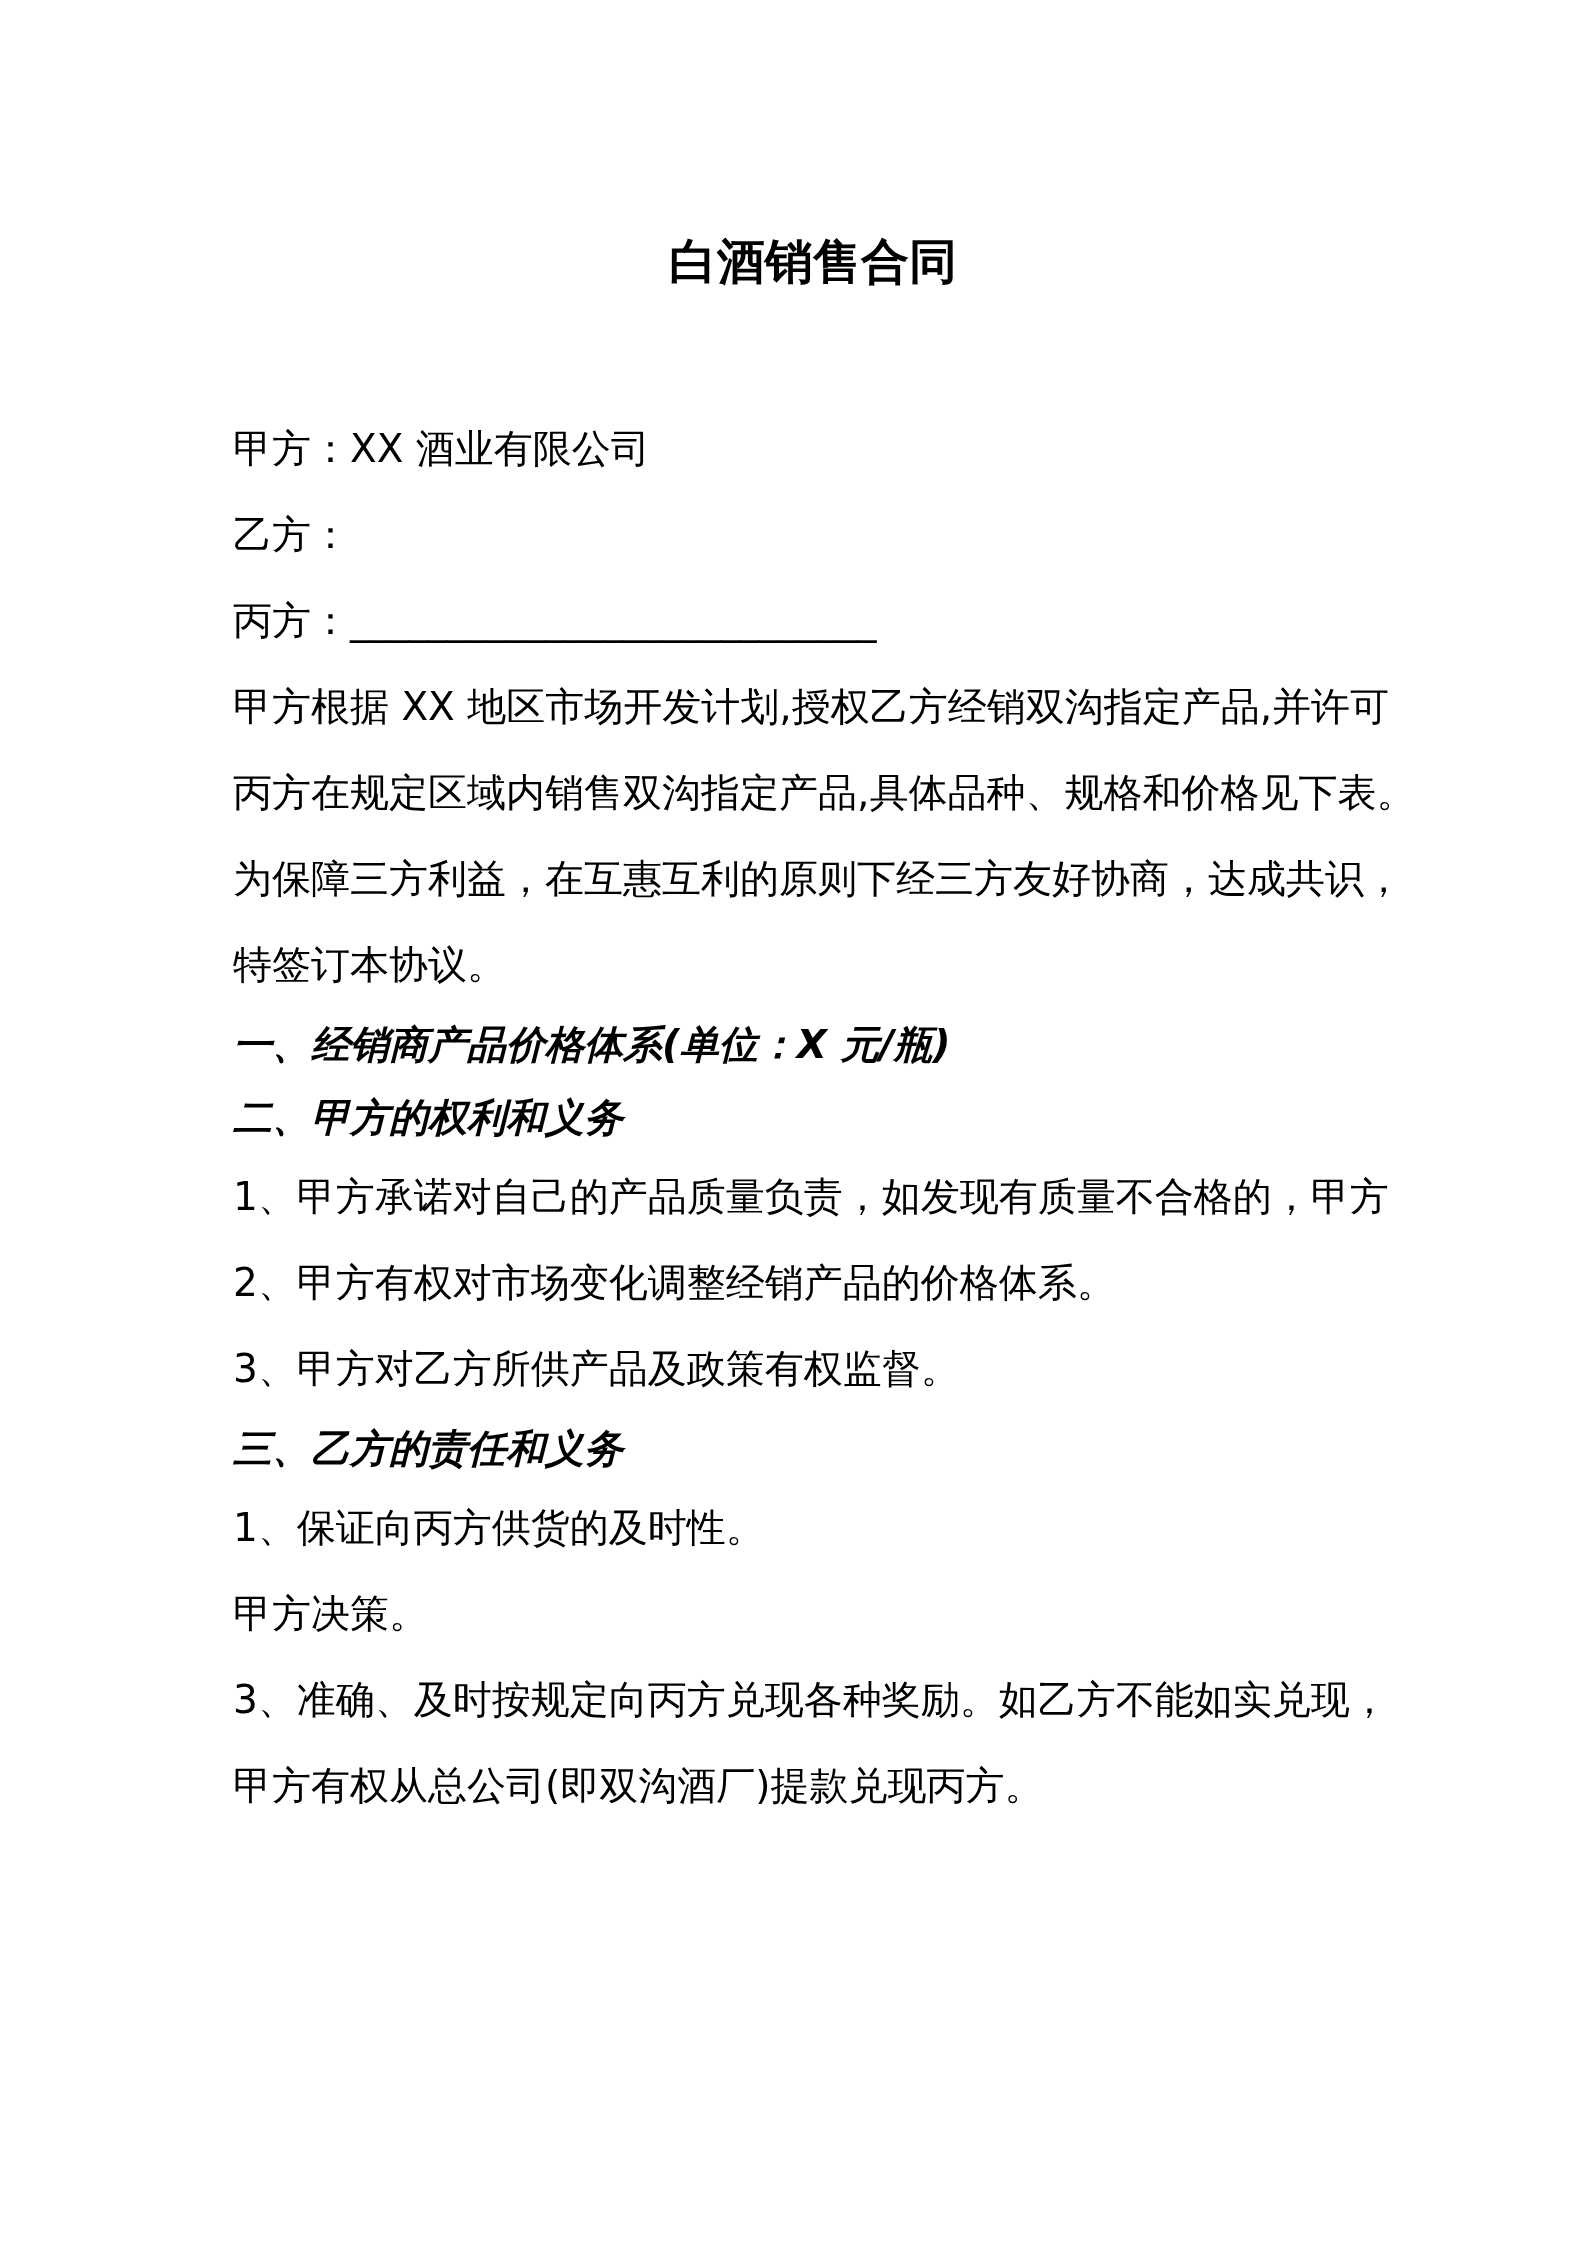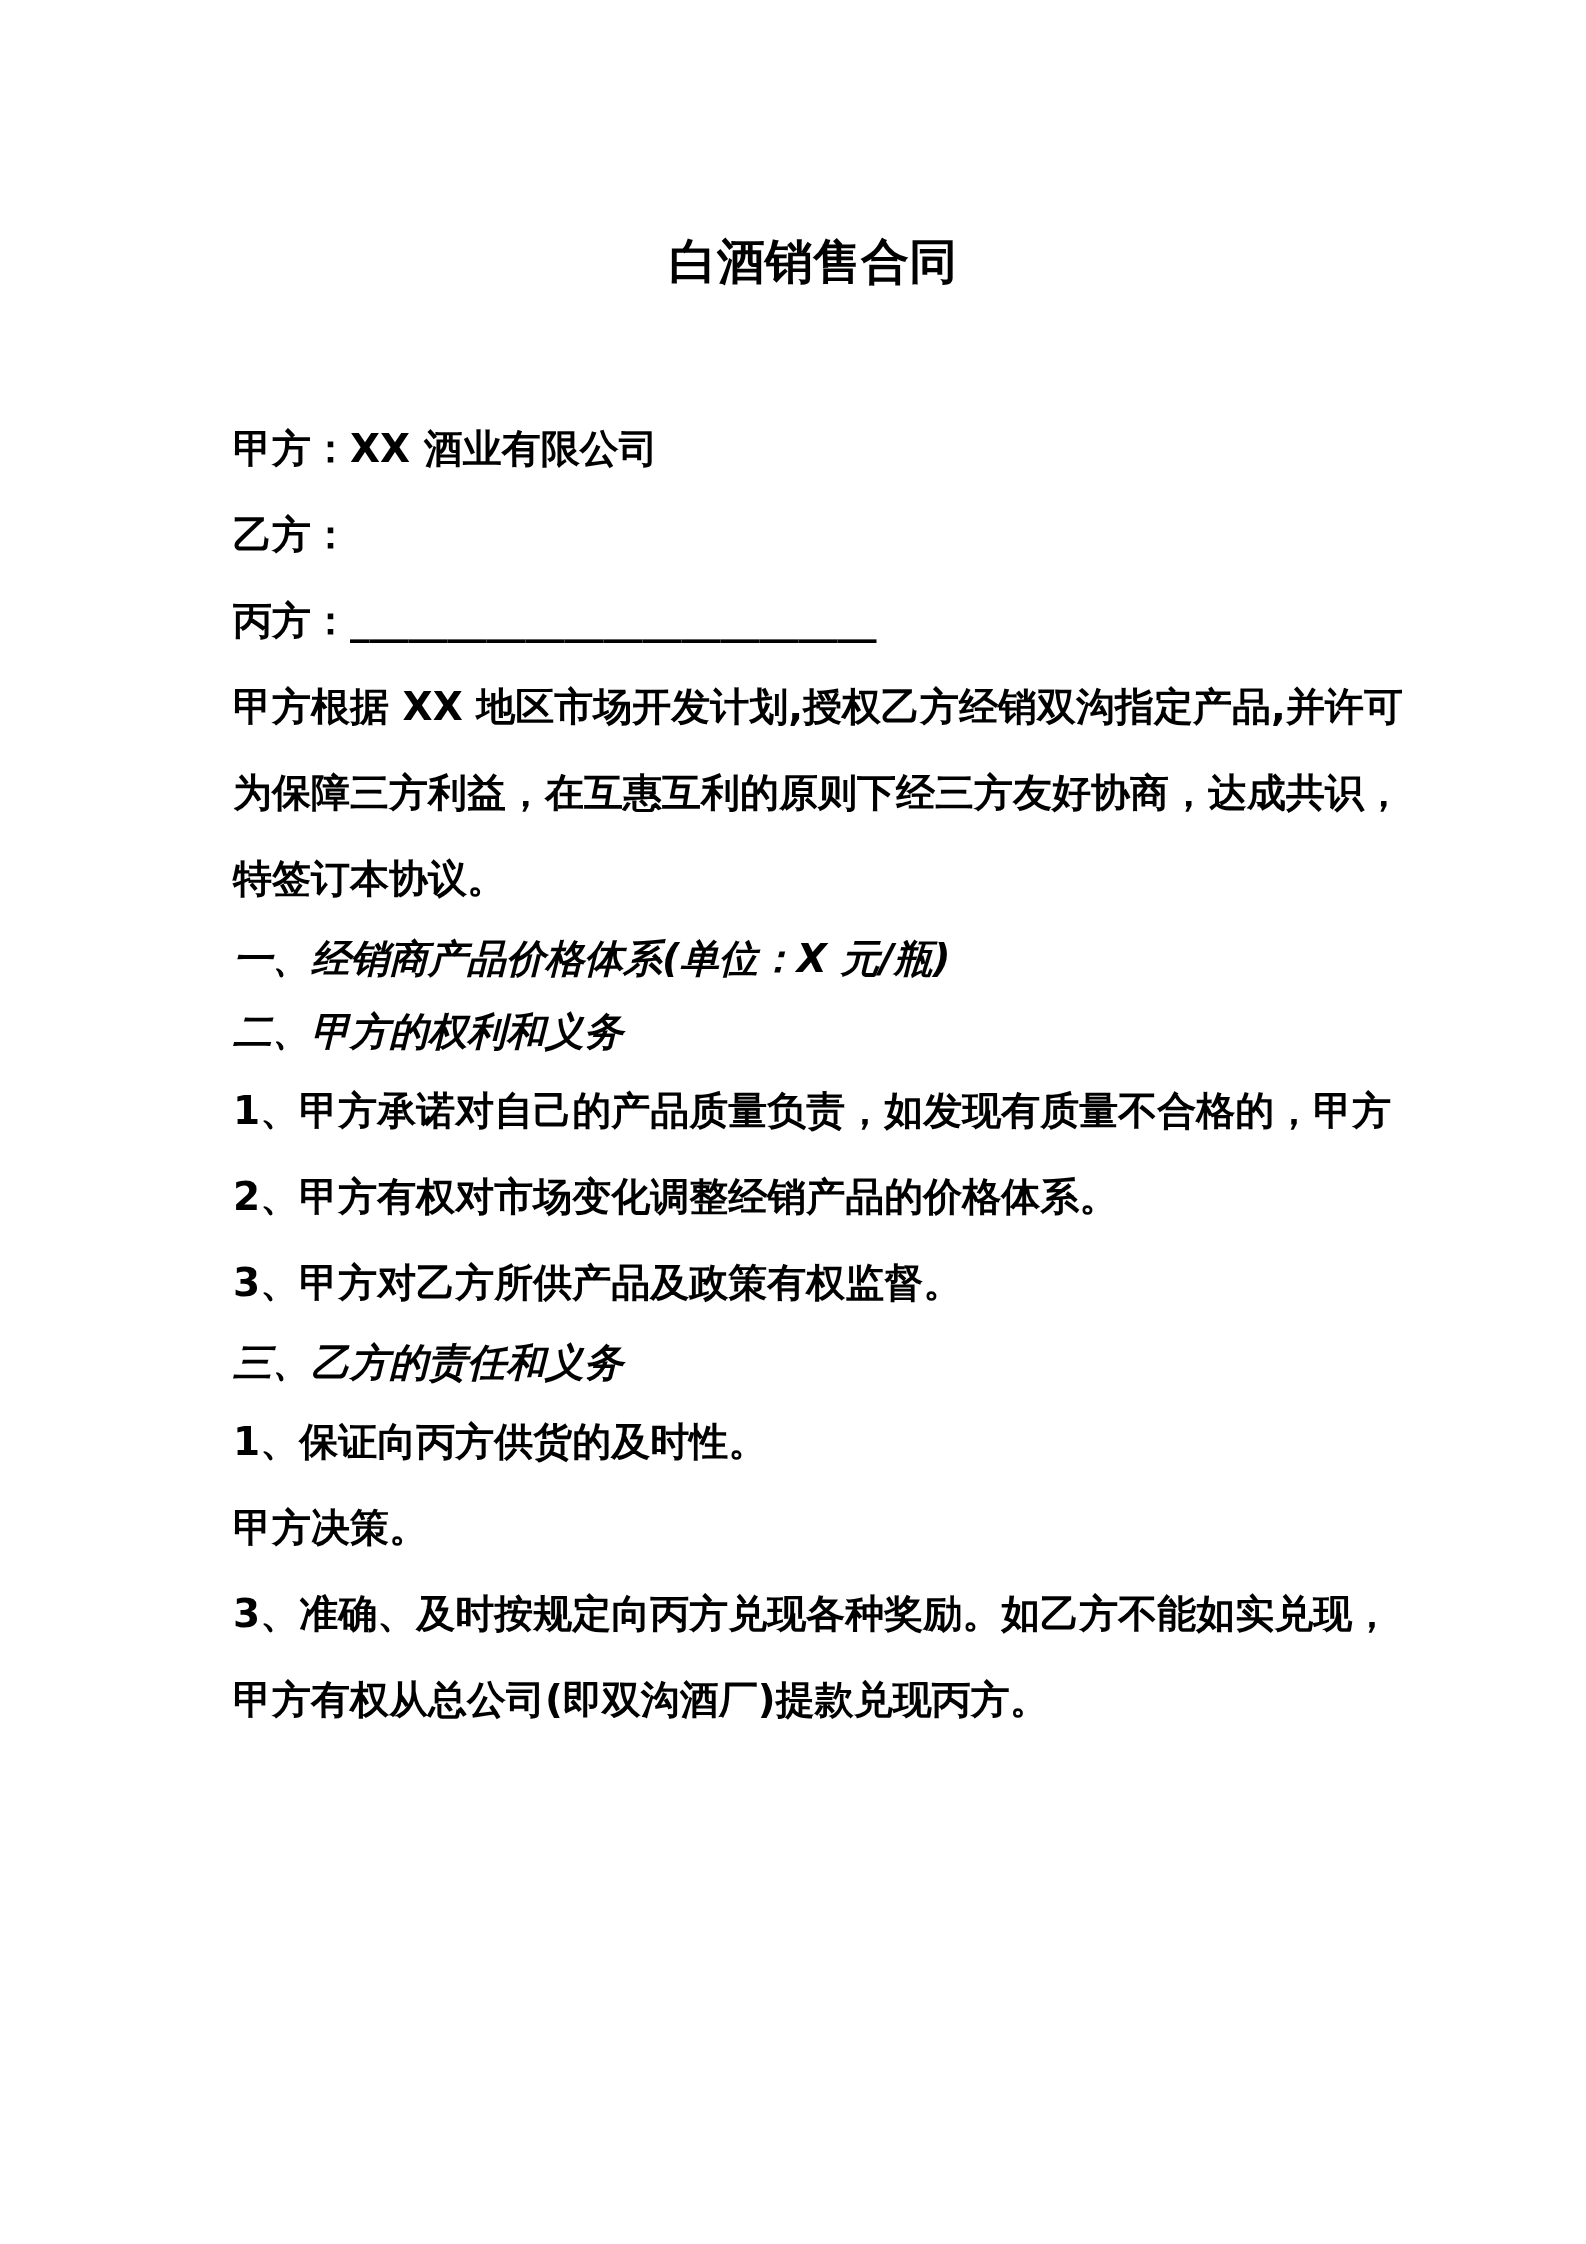--- a/index.html
+++ b/index.html
@@ -26,21 +26,21 @@
   .doc-title {
     font-size: 48px;
     font-weight: 700;
     line-height: 58px;
     text-align: center;
     margin-bottom: 116px;
     white-space: nowrap;
   }
   .line {
     font-size: 39px;
-    font-weight: 700;
+    font-weight: 400;
     line-height: 86px;
     white-space: nowrap;
   }
   .line.heading {
     font-weight: 700;
     line-height: 73px;
     font-style: italic;
   }
 </style>
 </head>
@@ -49,20 +49,21 @@
 <div class="page">
   <div class="content">
 
     <div class="doc-title">白酒销售合同</div>
 
     <div class="line">甲方：XX 酒业有限公司</div>
     <div class="line">乙方：</div>
     <div class="line">丙方：___________________________</div>
 
     <div class="line">甲方根据 XX 地区市场开发计划,授权乙方经销双沟指定产品,并许可</div>
+    <div class="line">丙方在规定区域内销售双沟指定产品,具体品种、规格和价格见下表。</div>
     <div class="line">为保障三方利益，在互惠互利的原则下经三方友好协商，达成共识，</div>
     <div class="line">特签订本协议。</div>
 
     <div class="line heading">一、经销商产品价格体系(单位：X 元/瓶)</div>
     <div class="line heading">二、甲方的权利和义务</div>
 
     <div class="line">1、甲方承诺对自己的产品质量负责，如发现有质量不合格的，甲方</div>
     <div class="line">2、甲方有权对市场变化调整经销产品的价格体系。</div>
     <div class="line">3、甲方对乙方所供产品及政策有权监督。</div>
 

